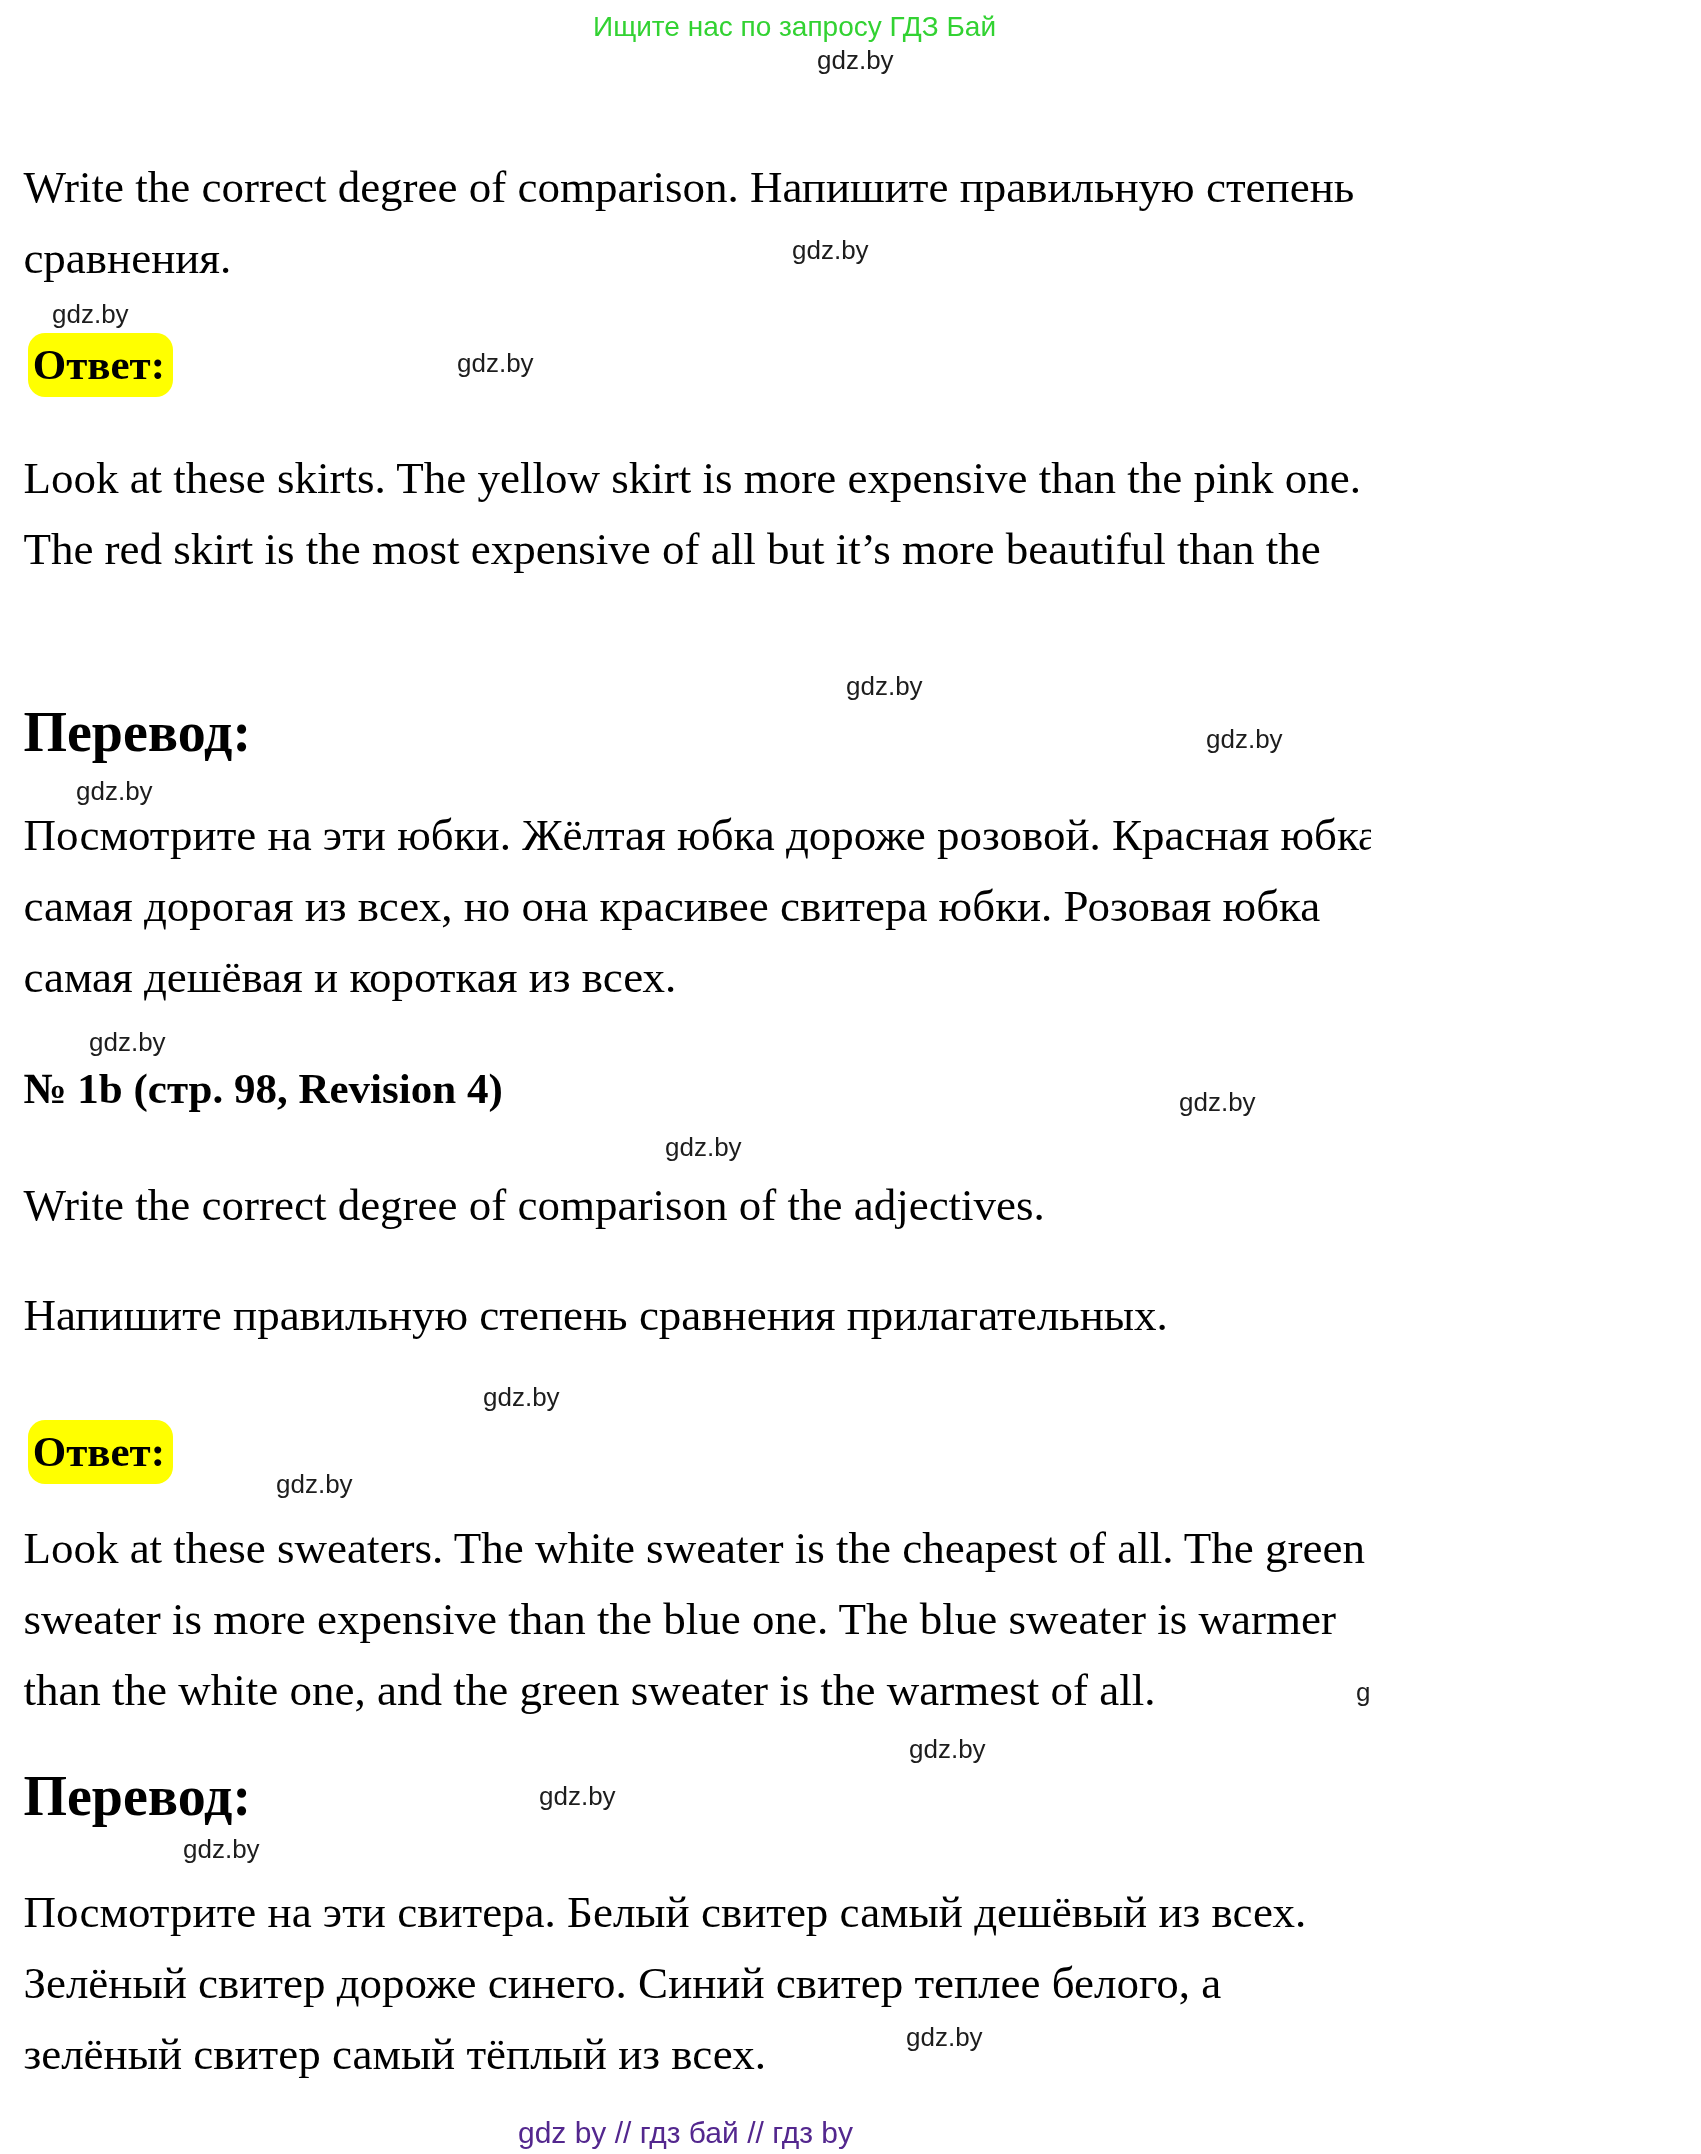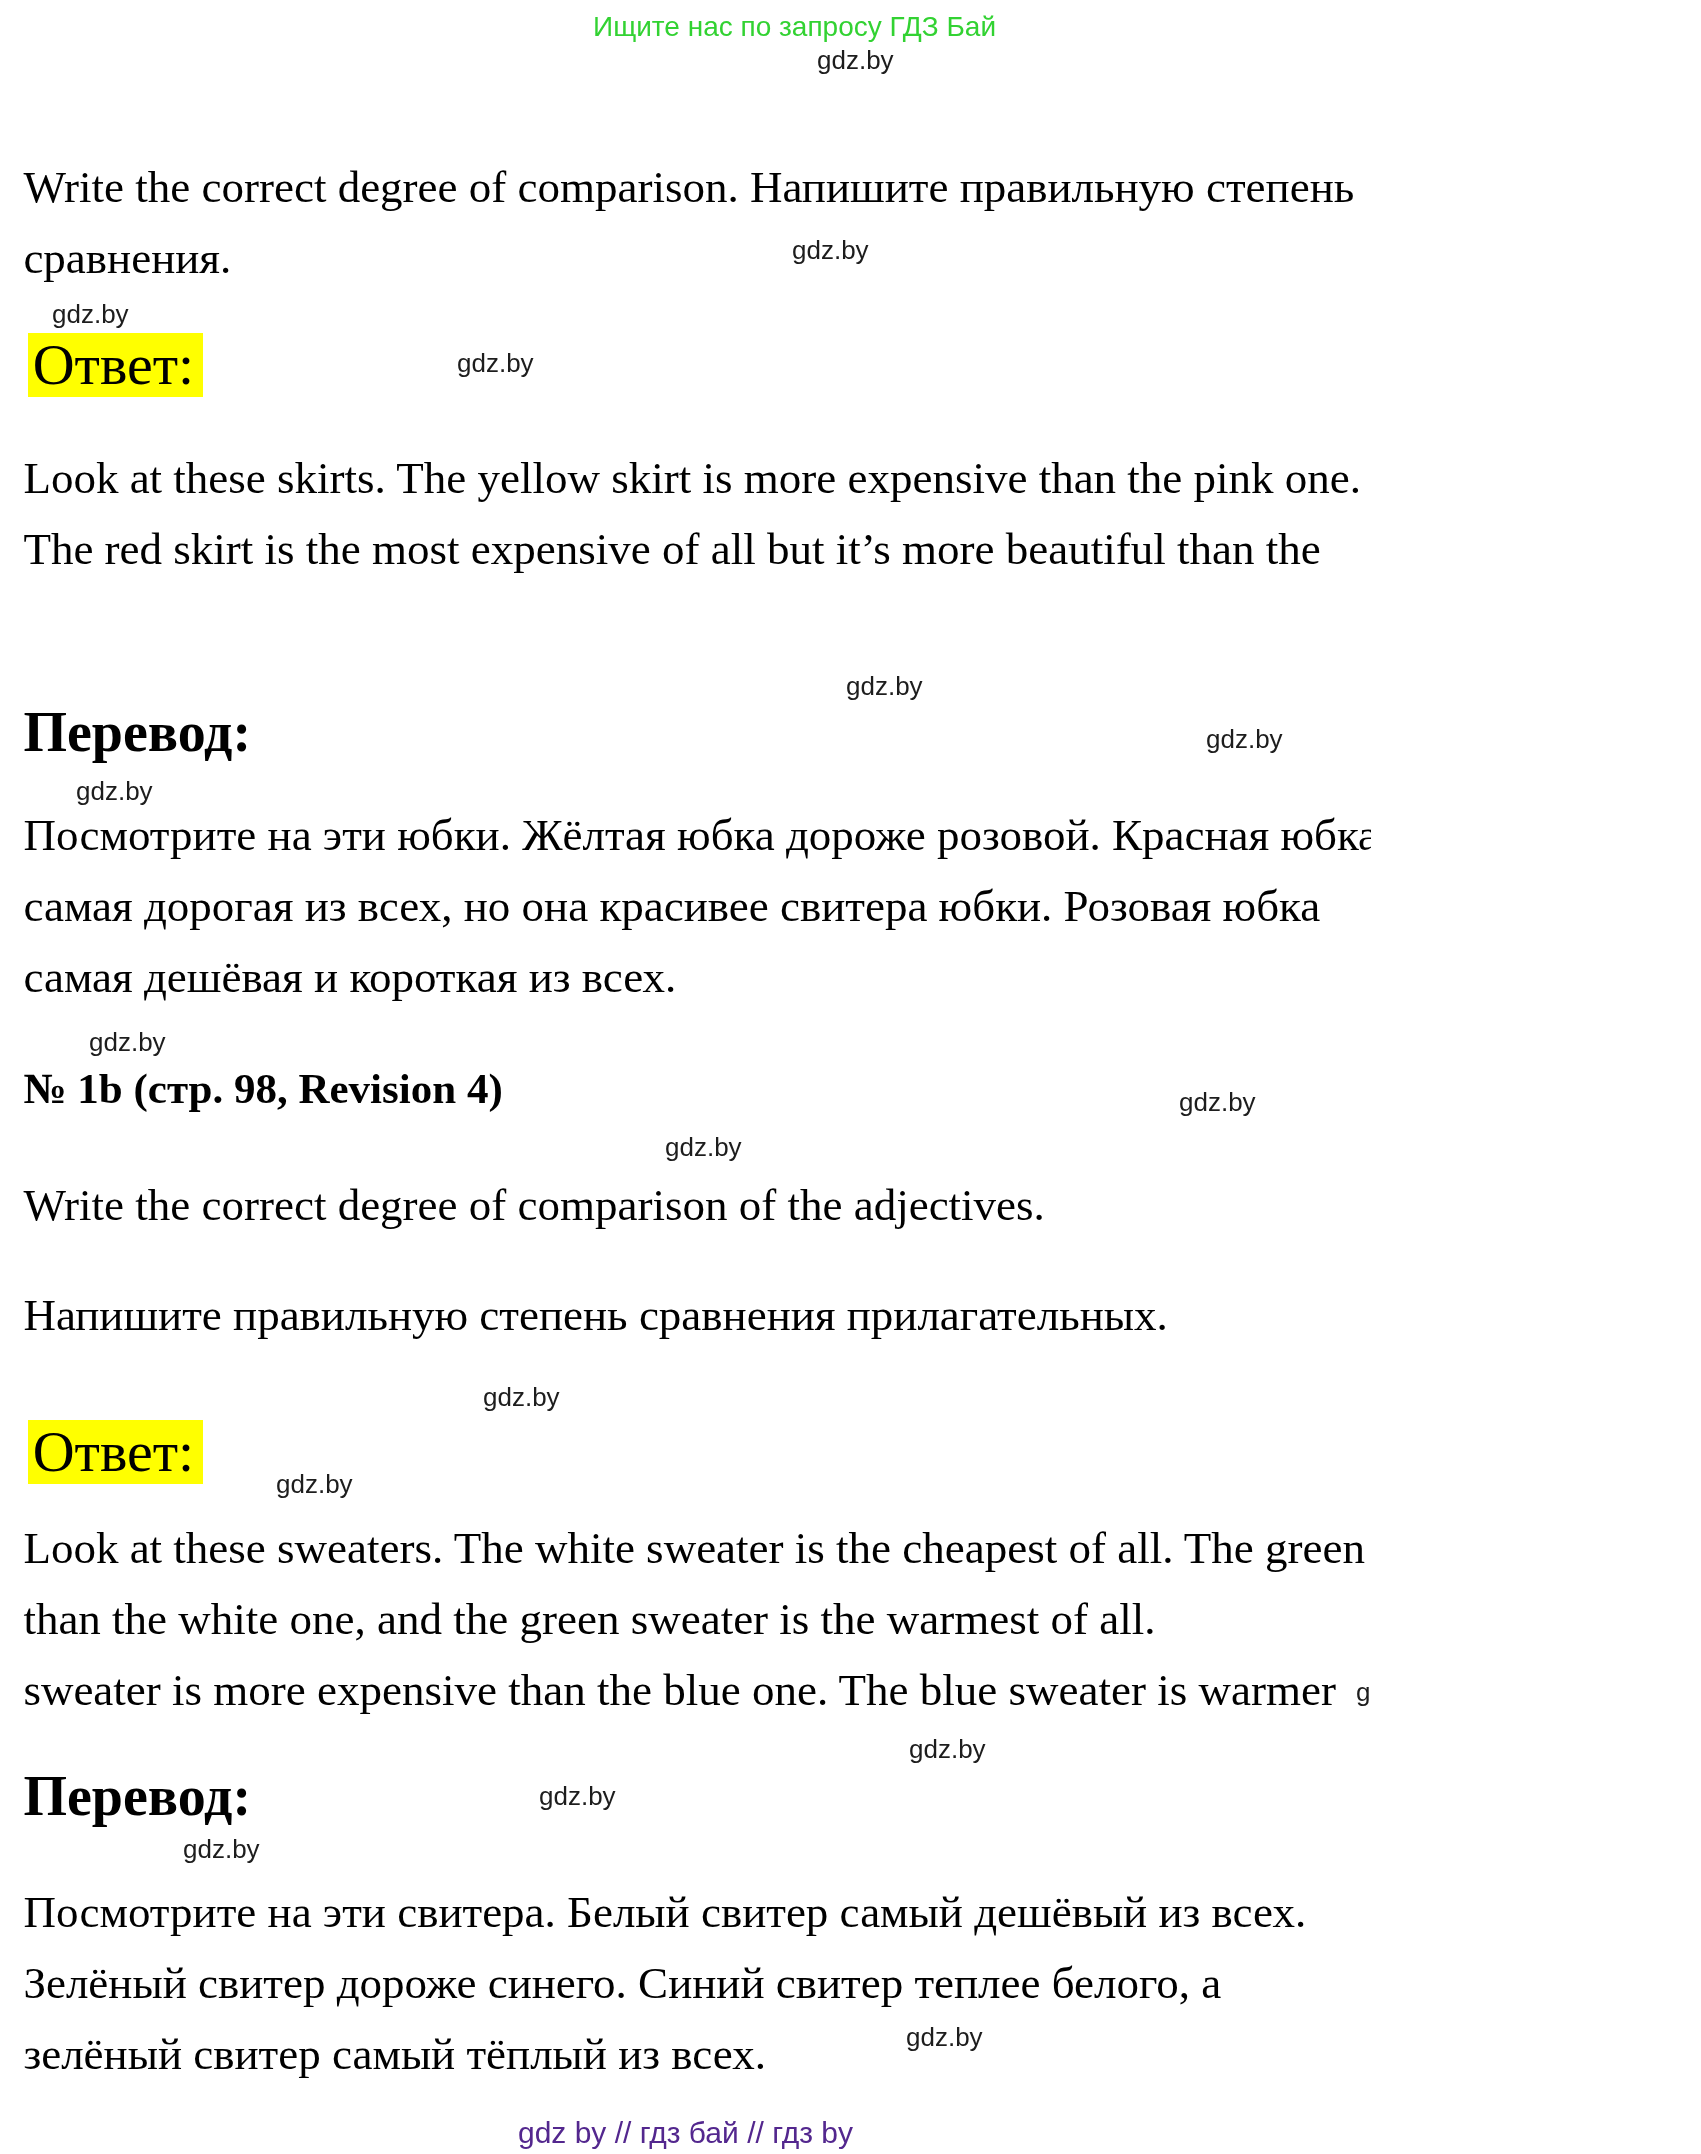--- a/index.html
+++ b/index.html
@@ -43,23 +43,24 @@
     text-underline-offset:9.4px;
   }
   
   .lab{
     font-size:56px;line-height:52px;font-weight:bold;white-space:nowrap;
   }
   .b-trlab1a{top:706px;left:23.4px;}
   .b-trlab1b{top:1770px;left:23.4px;}
   
   .hl{
-    font-size:58px;line-height:52px;font-weight:normal;white-space:nowrap;
+    font-size:43px;line-height:52px;font-weight:bold;white-space:nowrap;
     background:var(--hl,#ffff00);
     padding:5.6px 8.4px 6.6px 4.7px;
+    border-radius:17px;
   }
   .b-anslab1a{top:333px;left:28px;}
   .b-anslab1b{top:1420px;left:28px;}
   
   .wm{
     position:absolute;
     font-family:"Liberation Sans","DejaVu Sans",sans-serif;
     font-size:26px;line-height:26px;
     color:#1d1d1d;
     white-space:nowrap;
@@ -99,22 +100,22 @@
   <h2 class="abs h b-h1b">№ 1b (стр. 98, Revision 4)</h2>
   <div class="abs para b-task1ben">
       <div class="ln">Write the correct degree of comparison of the adjectives.</div>
     </div>
   <div class="abs para b-task1bru">
       <div class="ln">Напишите правильную степень сравнения прилагательных.</div>
     </div>
   <div class="abs hl b-anslab1b">Ответ:</div>
   <div class="abs para b-ans1b">
       <div class="ln"><span>Look at these sweaters. The white sweater is </span><span class="u">the cheapest</span><span> of all. The green</span></div>
+      <div class="ln"><span>sweater is </span><span class="u">more expensive</span><span> than the blue one. The blue sweater is </span><span class="u">warmer</span></div>
       <div class="ln"><span>than the white one, and the green sweater is </span><span class="u">the warmest</span><span> of all.</span></div>
-      <div class="ln"><span>sweater is </span><span class="u">more expensive</span><span> than the blue one. The blue sweater is </span><span class="u">warmer</span></div>
     </div>
   <div class="abs lab b-trlab1b">Перевод:</div>
   <div class="abs para b-tr1b">
       <div class="ln">Посмотрите на эти свитера. Белый свитер самый дешёвый из всех.</div>
       <div class="ln">Зелёный свитер дороже синего. Синий свитер теплее белого, а</div>
       <div class="ln">зелёный свитер самый тёплый из всех.</div>
     </div>
 
   <div>
       <div class="wm" style="left: 817px; top: 47px;">gdz.by</div>

